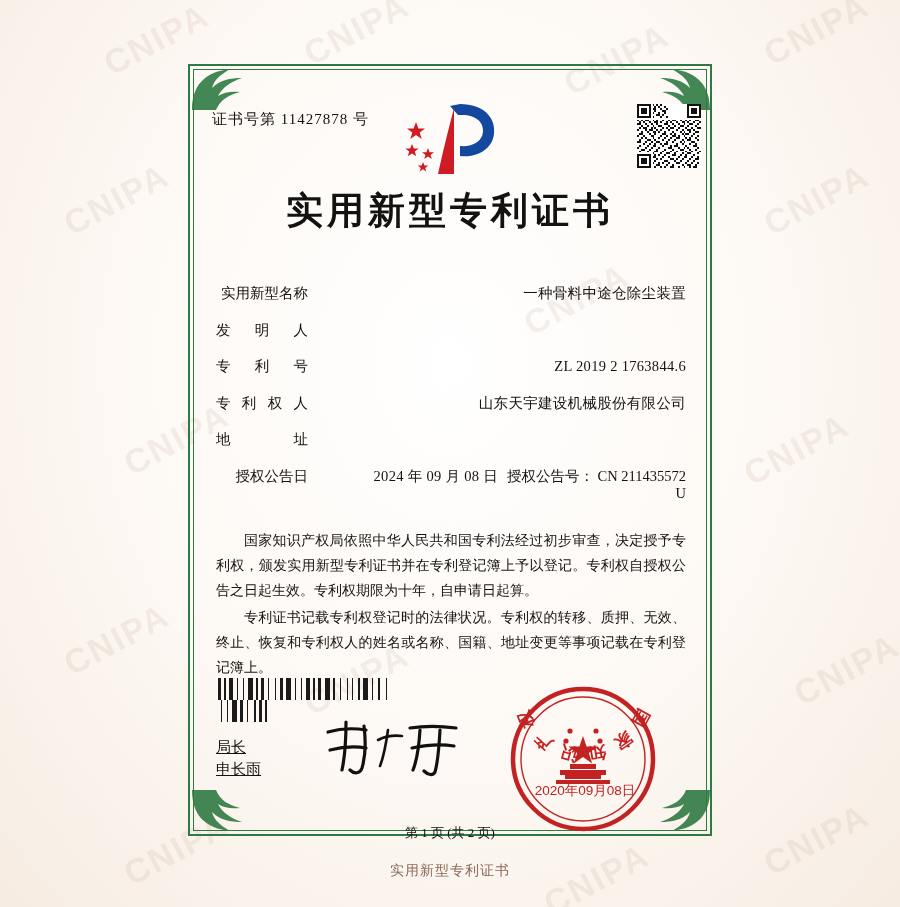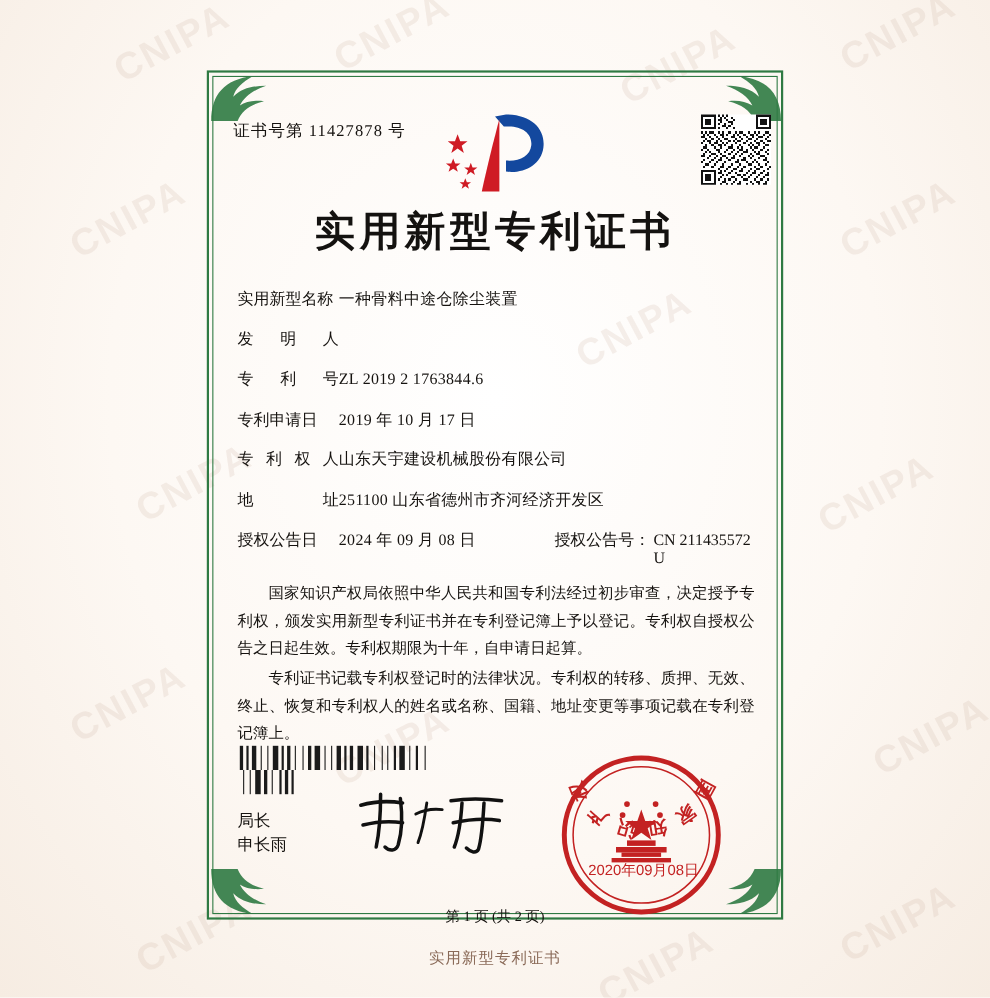--- a/index.html
+++ b/index.html
@@ -102,22 +102,23 @@
     font-size: 37px;
     font-weight: bold;
     letter-spacing: 4px;
     color: #141210;
     font-family: "Liberation Serif", "DejaVu Serif", serif;
   }
 
   
   .fields {
     position: absolute;
-    left: 216px; top: 262px;
+    left: 216px; top: 284px;
     width: 470px;
+    text-align: right;
   }
   .field-row {
     display: flex;
     align-items: baseline;
     margin-bottom: 17.5px;
     font-size: 14.5px;
     color: #15120f;
   }
   .field-label {
     width: 92px;
@@ -167,20 +168,21 @@
     vertical-align: top;
   }
 
   
   .sig-label {
     position: absolute;
     left: 216px; top: 736px;
     font-size: 15px;
     line-height: 22px;
     color: #15120f;
+    text-decoration: underline;
   }
   .sig-script {
     position: absolute;
     left: 320px; top: 716px;
     width: 150px; height: 62px;
     color: #111;
   }
 
   
   .seal {
@@ -552,38 +554,33 @@
       </div>
       <div class="field-row">
         <div class="field-label spread">
           <span>专</span>
           <span>利</span>
           <span>号</span>
         </div>
         <div class="field-value">ZL 2019 2 1763844.6</div>
       </div>
       <div class="field-row">
-        <div class="field-label">专利申请日</div>
-        <div class="field-value">2019 年 10 月 17 日</div>
-      </div>
-      <div class="field-row">
         <div class="field-label spread">
           <span>专</span>
           <span>利</span>
           <span>权</span>
           <span>人</span>
         </div>
         <div class="field-value">山东天宇建设机械股份有限公司</div>
       </div>
       <div class="field-row">
         <div class="field-label spread">
           <span>地</span>
           <span>址</span>
         </div>
-        <div class="field-value">251100 山东省德州市齐河经济开发区</div>
       </div>
       <div class="field-row dual">
         <div class="field-label">授权公告日</div>
         <div class="field-value">2024 年 09 月 08 日</div>
         <div class="field-label2">授权公告号：</div>
         <div class="field-value2">CN 211435572 U</div>
       </div>
     </div>
 
   <div class="para-block" id="para-block">

